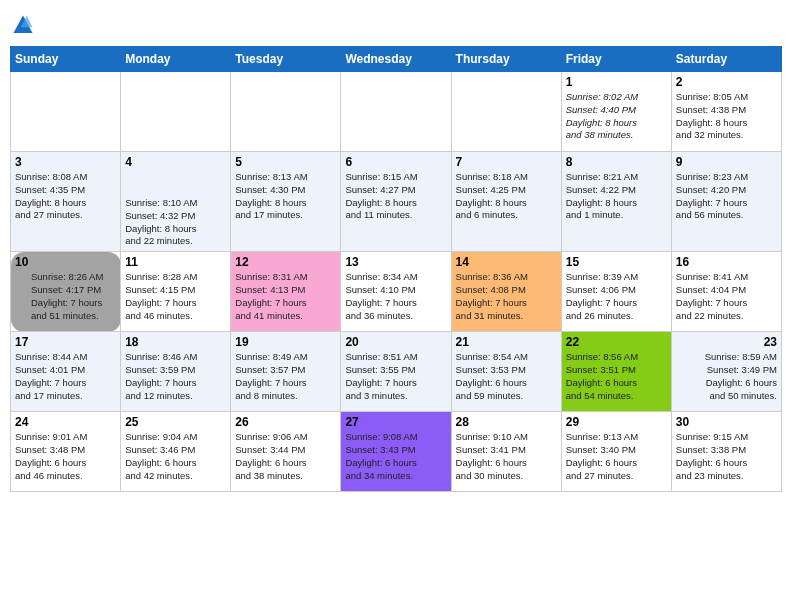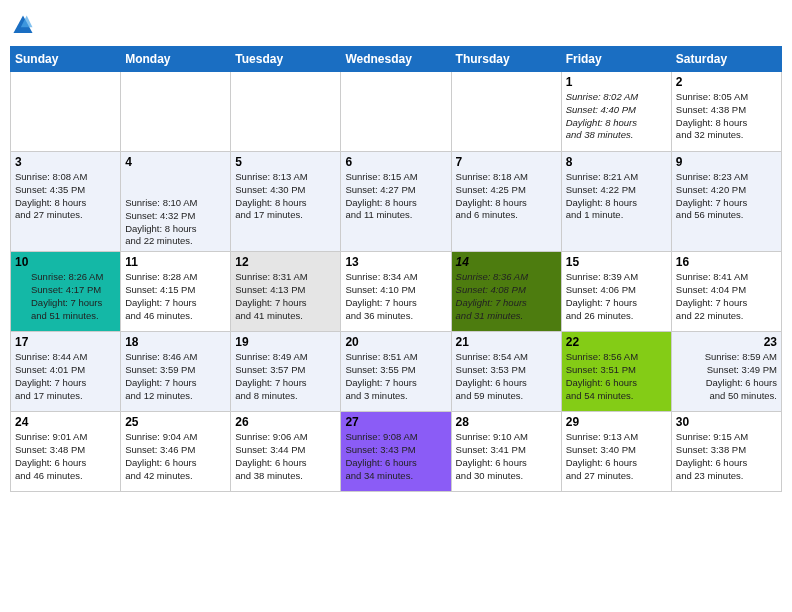--- a/index.html
+++ b/index.html
@@ -188,49 +188,49 @@
         </td>
         <td style="background-color: rgb(238, 242, 250);">
           <span class="day-num">9</span>
           <div class="day-info" style="white-space: pre-line;">Sunrise: 8:23 AM
 Sunset: 4:20 PM
 Daylight: 7 hours
 and 56 minutes.</div>
         </td>
       </tr>
       <tr>
-        <td style="background-color: #14b8a6;">
+        <td style="background-color: #a3a3a3; border-radius: 13px;">
           <span class="day-num">10</span>
           <div class="day-info" style="white-space: pre-line; margin-left: 16px;">Sunrise: 8:26 AM
 Sunset: 4:17 PM
 Daylight: 7 hours
 and 51 minutes.</div>
         </td>
         <td style="background-color: rgb(255, 255, 255);">
           <span class="day-num">11</span>
           <div class="day-info" style="white-space: pre-line;">Sunrise: 8:28 AM
 Sunset: 4:15 PM
 Daylight: 7 hours
 and 46 minutes.</div>
         </td>
-        <td style="background-color: #e5e5e5;">
+        <td style="background-color: #f9a8d4;">
           <span class="day-num">12</span>
           <div class="day-info" style="white-space: pre-line;">Sunrise: 8:31 AM
 Sunset: 4:13 PM
 Daylight: 7 hours
 and 41 minutes.</div>
         </td>
         <td style="background-color: rgb(255, 255, 255); margin-top: 9px;">
           <span class="day-num">13</span>
           <div class="day-info" style="white-space: pre-line;">Sunrise: 8:34 AM
 Sunset: 4:10 PM
 Daylight: 7 hours
 and 36 minutes.</div>
         </td>
-        <td style="background-color: #4d7c0f; font-style: italic;">
+        <td style="background-color: #fdba74;">
           <span class="day-num">14</span>
           <div class="day-info" style="white-space: pre-line;">Sunrise: 8:36 AM
 Sunset: 4:08 PM
 Daylight: 7 hours
 and 31 minutes.</div>
         </td>
         <td style="background-color: rgb(255, 255, 255);">
           <span class="day-num">15</span>
           <div class="day-info" style="white-space: pre-line;">Sunrise: 8:39 AM
 Sunset: 4:06 PM

